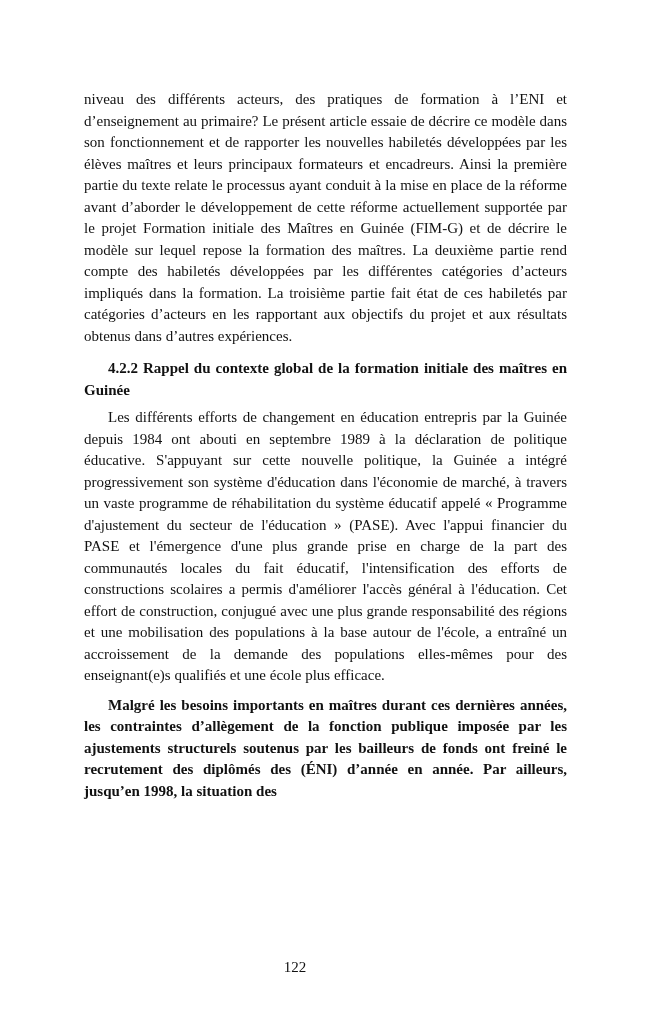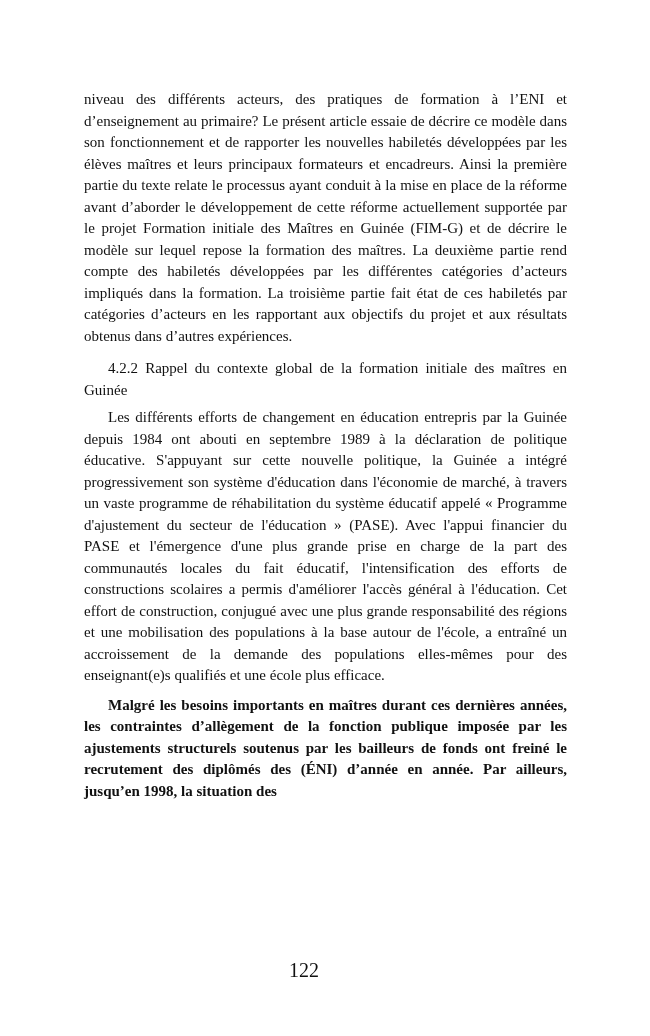--- a/index.html
+++ b/index.html
@@ -4,26 +4,26 @@
   <style>
     html, body { margin: 0; padding: 0; background: #ffffff; }
     body { width: 650px; height: 1036px; position: relative; overflow: hidden; }
     .page {
       position: absolute; left: 84px; top: 89px; width: 483px;
       font-family: "Liberation Serif", serif; font-size: 15px; line-height: 21.5px;
       color: #111111; text-align: justify; hyphens: none;
     }
     .page p { margin: 0; }
     .p1 { text-indent: 0; }
-    .heading { font-weight: normal; margin-top: 11px !important; text-indent: 24px; }
+    .heading { font-weight: bold; margin-top: 11px !important; text-indent: 24px; }
     .body-para { text-indent: 24px; }
     .gap { margin-top: 8px !important; font-weight: bold; }
     .page-number {
-      position: absolute; left: 9px; width: 590px; top: 959px; text-align: center;
-      font-family: "Liberation Serif", serif; font-size: 20px; color: #111111;
+      position: absolute; left: 0; width: 590px; top: 959px; text-align: center;
+      font-family: "Liberation Serif", serif; font-size: 15px; color: #111111;
     }
   </style>
 </head>
 <body>
 
 <div class="page">
   <p class="p1">niveau des différents acteurs, des pratiques de formation à l’ENI et d’enseignement au primaire? Le présent article essaie de décrire ce modèle dans son fonctionnement et de rapporter les nouvelles habiletés développées par les élèves maîtres et leurs principaux formateurs et encadreurs. Ainsi la première partie du texte relate le processus ayant conduit à la mise en place de la réforme avant d’aborder le développement de cette réforme actuellement supportée par le projet Formation initiale des Maîtres en Guinée (FIM-G) et de décrire le modèle sur lequel repose la formation des maîtres. La deuxième partie rend compte des habiletés développées par les différentes catégories d’acteurs impliqués dans la formation. La troisième partie fait état de ces habiletés par catégories d’acteurs en les rapportant aux objectifs du projet et aux résultats obtenus dans d’autres expériences.</p>
   <p class="heading">4.2.2 Rappel du contexte global de la formation initiale des maîtres en Guinée</p>
   <p class="body-para" style="margin-top:6px">Les différents efforts de changement en éducation entrepris par la Guinée depuis 1984 ont abouti en septembre 1989 à la déclaration de politique éducative. S'appuyant sur cette nouvelle politique, la Guinée a intégré progressivement son système d'éducation dans l'économie de marché, à travers un vaste programme de réhabilitation du système éducatif appelé « Programme d'ajustement du secteur de l'éducation » (PASE). Avec l'appui financier du PASE et l'émergence d'une plus grande prise en charge de la part des communautés locales du fait éducatif, l'intensification des efforts de constructions scolaires a permis d'améliorer l'accès général à l'éducation. Cet effort de construction, conjugué avec une plus grande responsabilité des régions et une mobilisation des populations à la base autour de l'école, a entraîné un accroissement de la demande des populations elles-mêmes pour des enseignant(e)s qualifiés et une école plus efficace.</p>
   <p class="body-para gap">Malgré les besoins importants en maîtres durant ces dernières années, les contraintes d’allègement de la fonction publique imposée par les ajustements structurels soutenus par les bailleurs de fonds ont freiné le recrutement des diplômés des (ÉNI) d’année en année. Par ailleurs, jusqu’en 1998, la situation des</p>

